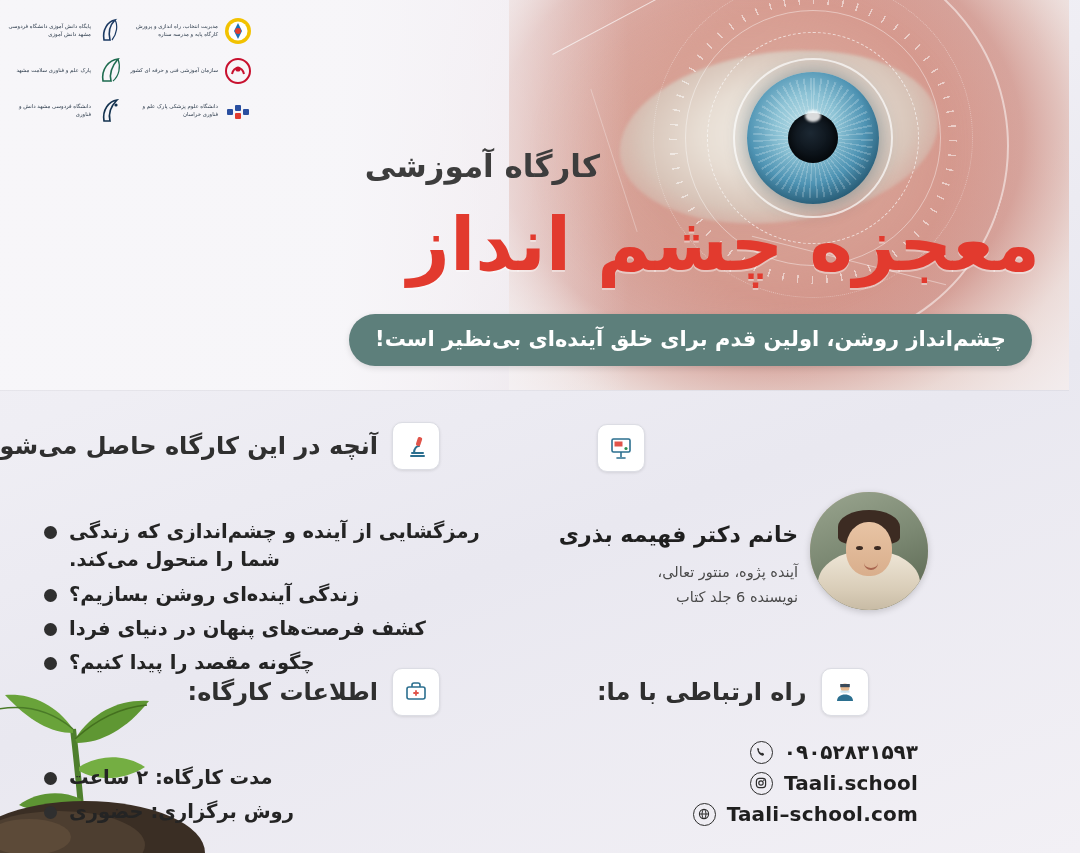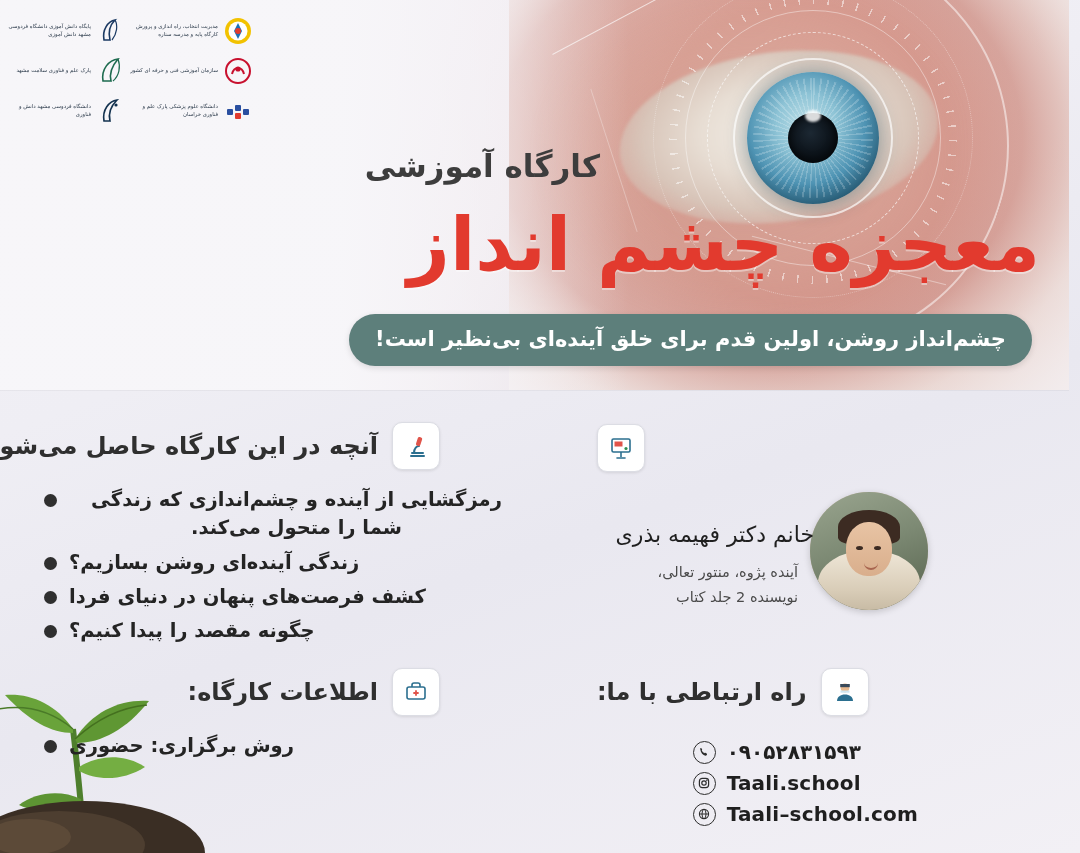--- a/index.html
+++ b/index.html
@@ -214,21 +214,22 @@
     background: #ffffff;
     border: 1px solid #dcdde4;
     box-shadow: 0 1px 3px rgba(0,0,0,.10);
     display: flex; align-items: center; justify-content: center;
     flex: 0 0 46px;
   }
 
   .bullet-list {
     position: absolute;
     direction: rtl;
-    text-align: center;
+    text-align: left;
+    margin-top: 32px;
   }
   .bullet-row {
     display: flex;
     align-items: flex-start;
     justify-content: flex-end;
     gap: 12px;
     margin-bottom: 6px;
   }
   .bullet-row .btxt {
     font-size: 19.5px;
@@ -257,23 +258,23 @@
   .av-bg { position:absolute; inset:0; background: linear-gradient(160deg,#9aa58f 0%, #7d8a74 45%, #55614c 100%); }
   .av-scarf { position:absolute; left:8px; bottom:-6px; width:102px; height:66px; border-radius:50% 50% 42% 42%; background: linear-gradient(180deg,#efe7d8 0%, #d9cdb8 60%, #c3b69f 100%); }
   .av-face { position:absolute; left:36px; top:30px; width:46px; height:54px; border-radius:48% 48% 46% 46%; background: linear-gradient(180deg,#e8c4a4 0%, #d9ae8c 100%); }
   .av-hair { position:absolute; left:28px; top:18px; width:62px; height:34px; border-radius:50% 50% 20% 20%; background:#3c2b22; }
   .av-eye-l, .av-eye-r { position:absolute; top:54px; width:7px; height:4px; border-radius:50%; background:#3b2a22; }
   .av-eye-l { left:46px; } .av-eye-r { left:64px; }
   .av-smile { position:absolute; left:54px; top:70px; width:14px; height:6px; border-bottom:2px solid #a8654f; border-radius:0 0 12px 12px; }
 
   .instructor-name {
     position: absolute;
-    right: 266px; top: 522px;
+    right: 282px; top: 522px;
     font-size: 22px;
-    font-weight: normal;
+    font-weight: bold;
     color: #1f1f1f;
     white-space: nowrap;
   }
   .instructor-sub {
     position: absolute;
     right: 282px; top: 560px;
     font-size: 14.5px;
     color: #4a4a4a;
     line-height: 1.7;
     text-align: right;
@@ -283,21 +284,21 @@
   
   .contact-list {
     position: absolute;
     right: 162px; top: 740px;
     direction: rtl;
     text-align: right;
   }
   .contact-row {
     display: flex;
     align-items: center;
-    justify-content: flex-end;
+    justify-content: flex-start;
     gap: 11px;
     margin-bottom: 7px;
   }
   .contact-row .ctxt {
     font-size: 20px;
     color: #1f1f1f;
     font-weight: 600;
     letter-spacing: .2px;
   }
   .cicon {
@@ -493,34 +494,38 @@
     <div class="av-scarf"></div>
     <div class="av-hair"></div>
     <div class="av-face"></div>
     <div class="av-eye-l"></div>
     <div class="av-eye-r"></div>
     <div class="av-smile"></div>
   </div>
 
   <div class="instructor-name">خانم دکتر فهیمه بذری</div>
   <div class="instructor-sub" style="white-space:pre-line;">آینده پژوه، منتور تعالی،
-نویسنده 2 جلد کتاب</div>
+نویسنده 6 جلد کتاب</div>
 
   <div class="section-head" style="right:640px; top:668px;">
     <div class="icon-box">
       <svg width="26" height="26" viewBox="0 0 26 26">
         <rect x="4" y="8" width="18" height="12" rx="2" fill="#fff" stroke="#2b6f8f" stroke-width="1.6"></rect>
         <path d="M9 8 V6 a2 2 0 0 1 2-2 h4 a2 2 0 0 1 2 2 v2" fill="none" stroke="#2b6f8f" stroke-width="1.6"></path>
         <path d="M11 14 h4 M13 12 v4" stroke="#e0544a" stroke-width="1.8" stroke-linecap="round"></path>
       </svg>
     </div>
     <div class="h-text">اطلاعات کارگاه:</div>
   </div>
 
   <div class="bullet-list" style="right:556px; top:732px; width:480px;">
+    <div class="bullet-row">
+      <div class="btxt">مدت کارگاه: ۲ ساعت</div>
+      <div class="dot"></div>
+    </div>
     <div class="bullet-row">
       <div class="btxt">روش برگزاری: حضوری</div>
       <div class="dot"></div>
     </div>
   </div>
 
   <div class="section-head" style="right:auto; left:608px; top:668px;text-align:right;">
     <div class="icon-box">
       <svg width="26" height="26" viewBox="0 0 26 26">
         <circle cx="13" cy="9" r="4.4" fill="#e8b98e"></circle>

